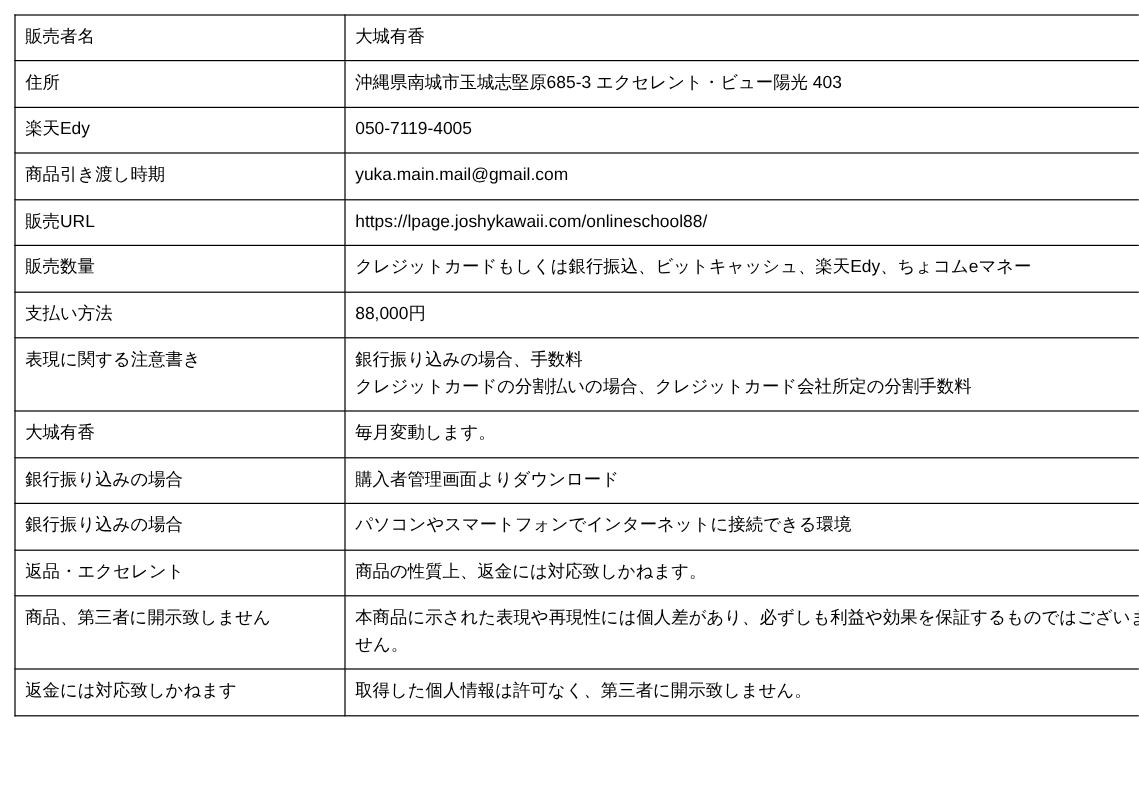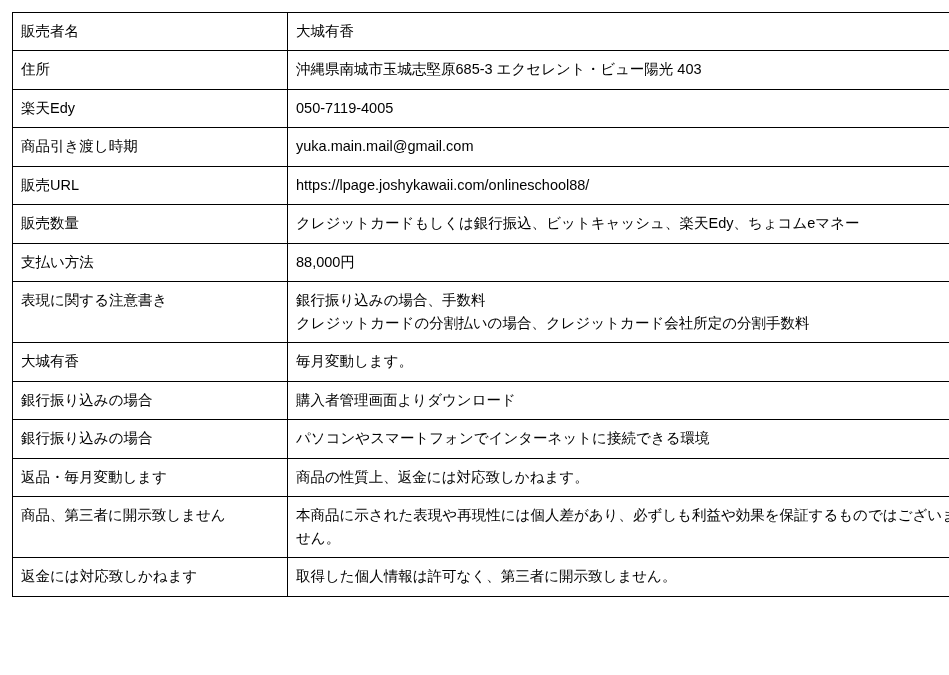--- a/index.html
+++ b/index.html
@@ -112,21 +112,21 @@
           <span class="cellline">購入者管理画面よりダウンロード</span>
         </td>
       </tr>
       <tr>
         <td class="label">銀行振り込みの場合</td>
         <td class="value">
           <span class="cellline">パソコンやスマートフォンでインターネットに接続できる環境</span>
         </td>
       </tr>
       <tr>
-        <td class="label">返品・毎月変動します</td>
+        <td class="label">返品・エクセレント</td>
         <td class="value">
           <span class="cellline">商品の性質上、返金には対応致しかねます。</span>
         </td>
       </tr>
       <tr>
         <td class="label">商品、第三者に開示致しません</td>
         <td class="value">
           <span class="cellline">本商品に示された表現や再現性には個人差があり、必ずしも利益や効果を保証するものではございません。</span>
         </td>
       </tr>

